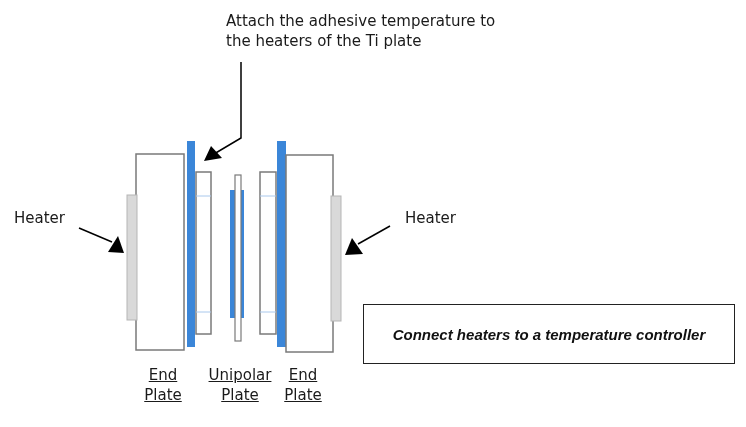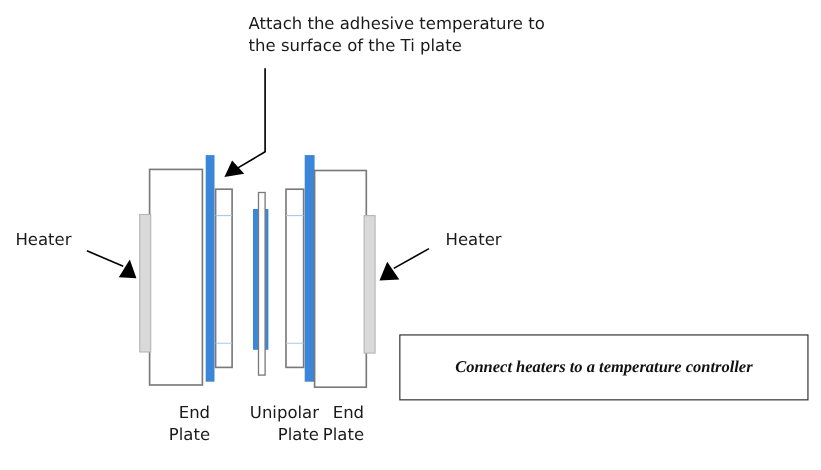--- a/index.html
+++ b/index.html
@@ -1,21 +1,21 @@
 <!DOCTYPE html>
 <html><head>
   <meta charset="utf-8">
   <style>
     html, body { margin: 0; padding: 0; background: #ffffff; }
     body { width: 746px; height: 427px; position: relative; overflow: hidden; font-family: "DejaVu Sans", sans-serif; color: #111; }
     .label { position: absolute; font-size: 15px; line-height: 20px; color: #1a1a1a; }
-    .center { text-align: right; }
+    .center { text-align: center; text-decoration: underline; }
     #diagram { position: absolute; left: 0; top: 0; width: 746px; height: 427px; }
     .note-box { position: absolute; left: 363px; top: 304px; width: 372px; height: 60px; border: 1.5px solid #222; box-sizing: border-box; display: flex; align-items: center; justify-content: center; }
-    .note-text { font-family: Liberation Serif, serif; font-weight: bold; font-style: italic; font-size: 15px; color: #111; }
+    .note-text { font-family: Liberation Sans, sans-serif; font-weight: bold; font-style: italic; font-size: 15px; color: #111; }
   </style>
 </head>
 <body>
 
 <svg id="diagram" viewBox="0 0 746 427" xmlns="http://www.w3.org/2000/svg">
 
   <rect x="136" y="154" width="48" height="196" fill="#fff" stroke="#7a7a7a" stroke-width="1.5"></rect>
 
   <rect x="127" y="195" width="10" height="125" fill="#d9d9d9" stroke="#b5b5b5" stroke-width="1"></rect>
 
@@ -43,21 +43,21 @@
 
   <line x1="79" y1="228" x2="112" y2="242" stroke="#000" stroke-width="1.5"></line>
   <polygon points="124,253 108,252 118,236" fill="#000"></polygon>
 
   <line x1="390" y1="226" x2="358" y2="244" stroke="#000" stroke-width="1.5"></line>
   <polygon points="345,255 363,254 352,238" fill="#000"></polygon>
 </svg>
 
 <div class="label" style="left:226px; top:11px;">
   <div>Attach the adhesive temperature to</div>
-  <div>the surface of the Ti plate</div>
+  <div>the heaters of the Ti plate</div>
 </div>
 
 <div class="label" style="left:14px; top:208px;">Heater</div>
 <div class="label" style="left:405px; top:208px;">Heater</div>
 
 <div class="label center" style="left:135px; top:365px; width:56px;">
   <div>End</div>
   <div>Plate</div>
 </div>
 

